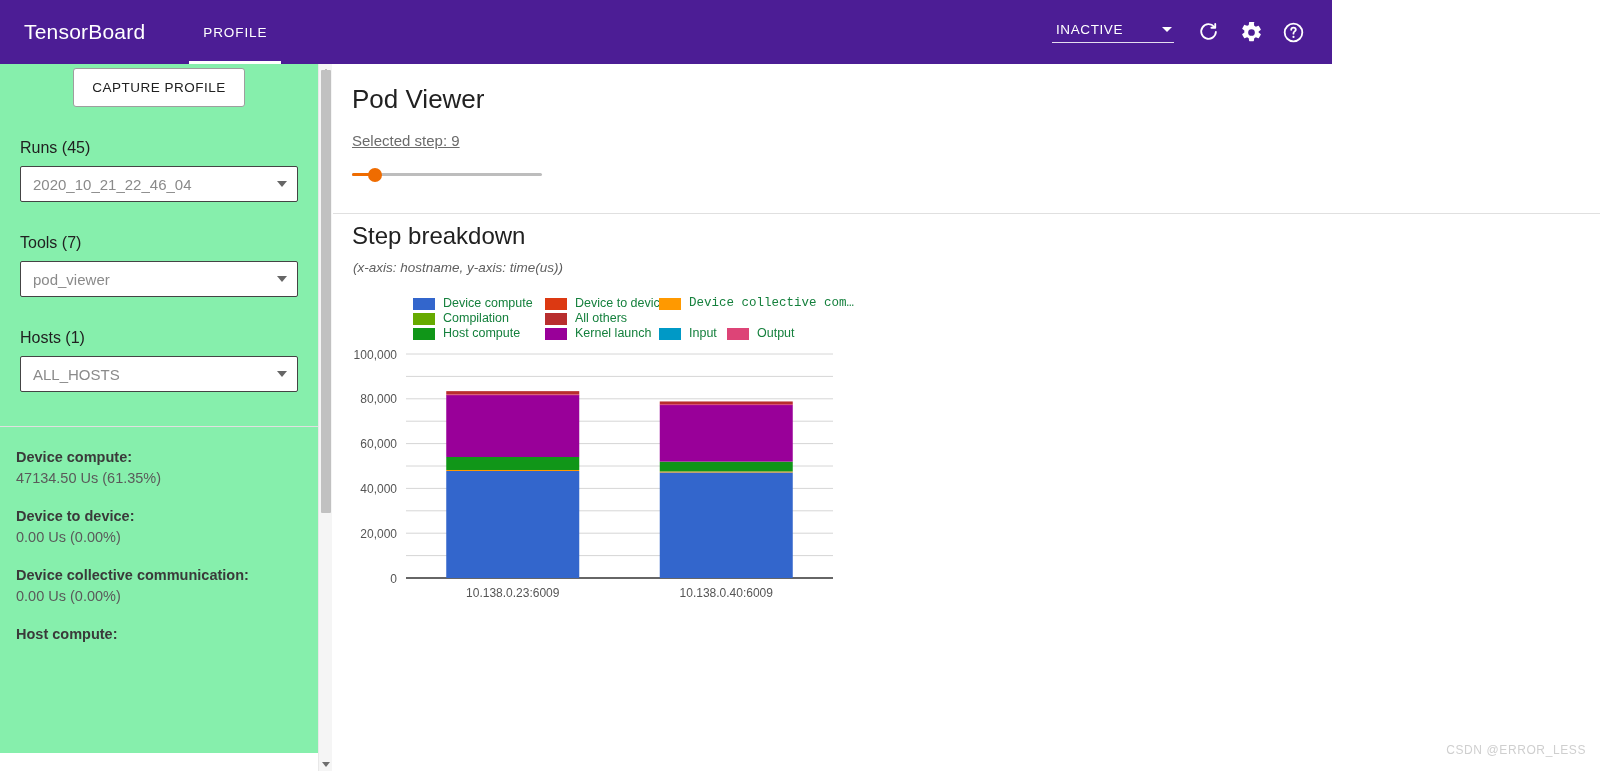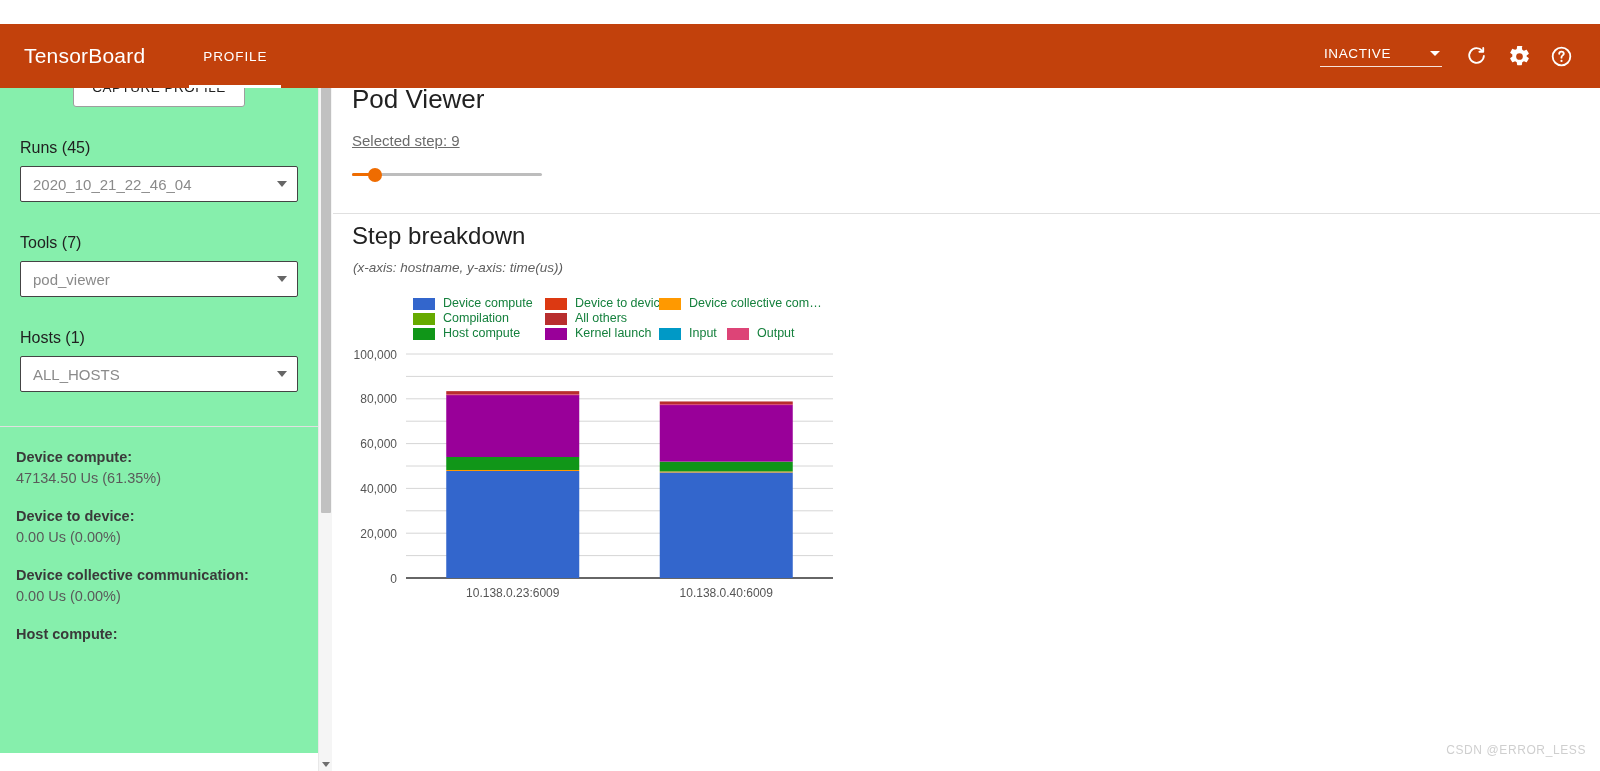--- a/index.html
+++ b/index.html
@@ -9,26 +9,25 @@
     width: 1600px; height: 771px;
     overflow: hidden;
     background: #fff;
     font-family: "Liberation Sans", sans-serif;
     -webkit-font-smoothing: antialiased;
   }
 
   
   .topbar {
     position: absolute; left: 0; top: 0;
-    width: 1600px; height: 64px;
-    background: #c2410c;
+    width: 1332px; height: 64px;
+    background: #4c1d95;
     display: flex; align-items: center;
     color: #fff;
     z-index: 20;
-    margin-top: 24px;
   }
   .brand {
     font-size: 21px; font-weight: 400;
     margin-left: 24px; letter-spacing: .2px;
     white-space: nowrap;
   }
   .nav-tabs { display: flex; align-items: stretch; height: 64px; margin-left: 44px; }
   .nav-tab {
     display: flex; align-items: center;
     padding: 4px 14px;
@@ -362,21 +361,21 @@
     <div class="legend" id="legend">
         <div style="display: flex; width: 100%;">
           <div class="legend-item" style="width: 132px;">
             <span class="legend-sw" style="background: rgb(51, 102, 204);"></span>
             <span class="legend-tx">Device compute</span>
           </div>
           <div class="legend-item" style="width: 114px;">
             <span class="legend-sw" style="background: rgb(220, 57, 18);"></span>
             <span class="legend-tx">Device to device</span>
           </div>
-          <div class="legend-item" style="width: 150px;">
+          <div class="legend-item" style="width: 150px; font-family: Liberation Mono, monospace;">
             <span class="legend-sw" style="background: rgb(255, 153, 0);"></span>
             <span class="legend-tx">Device collective com…</span>
           </div>
         </div>
         <div style="display: flex; width: 100%;">
           <div class="legend-item" style="width: 132px;">
             <span class="legend-sw" style="background: rgb(102, 170, 0);"></span>
             <span class="legend-tx">Compilation</span>
           </div>
           <div class="legend-item" style="width: 114px;">

